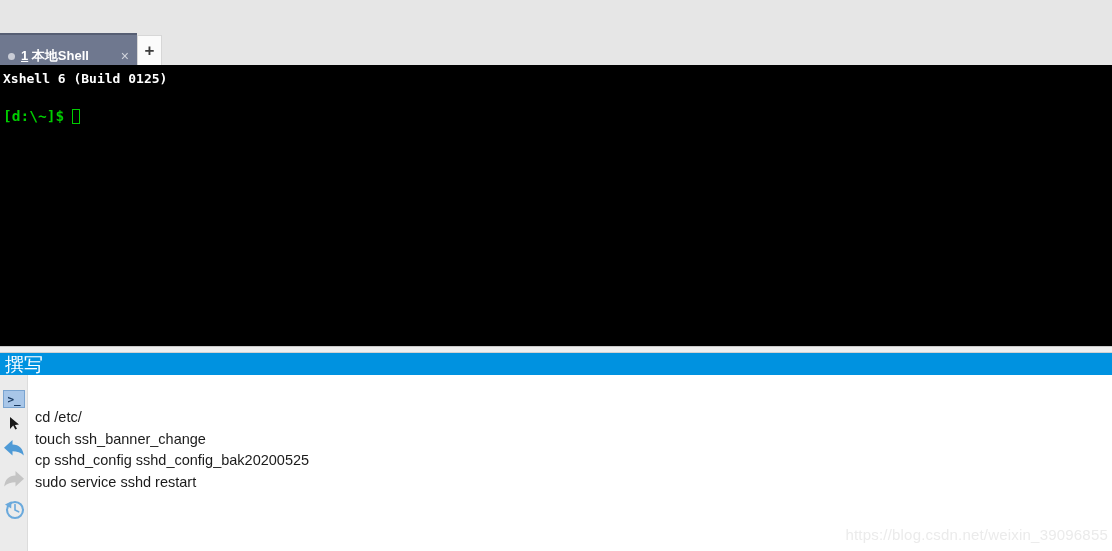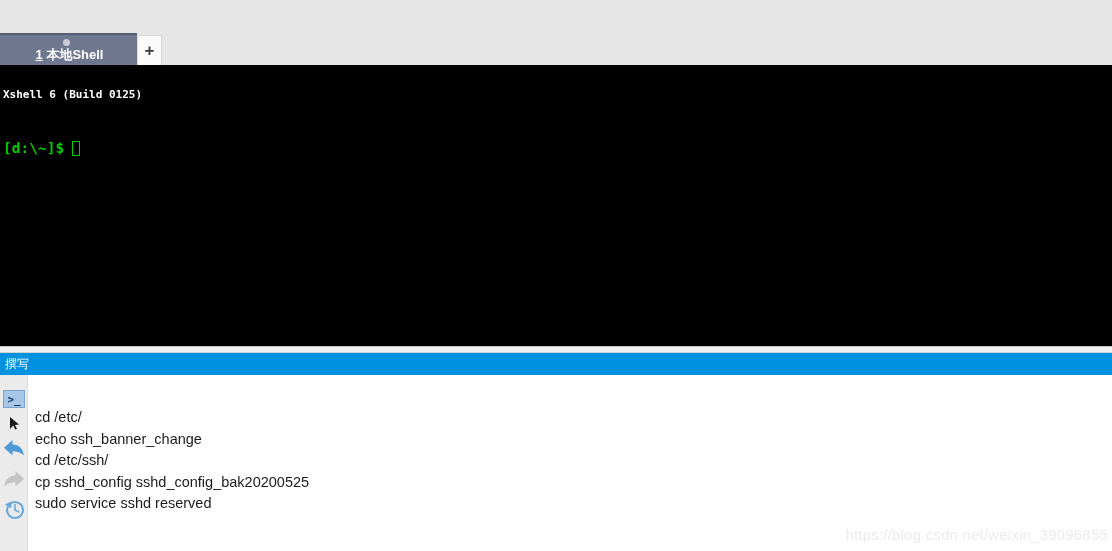--- a/index.html
+++ b/index.html
@@ -38,23 +38,22 @@
 
   .tab {
     position: absolute;
     left: 0; top: 0;
     height: 32px;
     width: 137px;
     background: #6f788f;
     border-top: 2px solid #565e73;
     display: flex;
     align-items: center;
-    padding: 4px 6px 0 8px;
+    padding: 12px 6px 0 8px;
     cursor: default;
-    flex-direction: column;
   }
 
   .tab-dot {
     width: 7px; height: 7px;
     border-radius: 50%;
     background: #c9ccd6;
     flex: none;
     margin-right: 6px;
   }
 
@@ -98,25 +97,24 @@
     position: absolute;
     left: 0; top: 65px;
     width: 1112px; height: 281px;
     background: #000000;
     overflow: hidden;
     padding: 4px 0 0 3px;
   }
 
   .term-line {
     font-family: "DejaVu Sans Mono", "Liberation Mono", monospace;
-    font-size: 11px;
+    font-size: 13px;
     line-height: 19px;
     color: #d6d6d6;
     white-space: pre;
-    margin-top: 16px;
   }
   .term-line.bold   { font-weight: bold; color: #ffffff; }
   .term-line.blank  { height: 19px; }
 
   .prompt-line {
     font-family: "DejaVu Sans Mono", "Liberation Mono", monospace;
     font-size: 14.5px;
     line-height: 19px;
     white-space: pre;
     display: flex;
@@ -148,21 +146,21 @@
     position: absolute;
     left: 0; top: 353px;
     width: 1112px; height: 22px;
     background: #0092e0;
     display: flex;
     align-items: center;
     padding-left: 5px;
   }
   .compose-title {
     color: #ffffff;
-    font-size: 12px;
+    font-size: 19px;
     line-height: 13px;
   }
 
   
   .compose-body {
     position: absolute;
     left: 0; top: 375px;
     width: 1112px; height: 176px;
     background: #ffffff;
   }
@@ -261,24 +259,23 @@
   <div class="compose-header">
     <span class="compose-title">撰写</span>
   </div>
 
   <div class="compose-body">
 
     <div class="icon-rail"></div>
 
     <div class="cmd-list">
       <div class="cmd-line">cd /etc/</div>
-      <div class="cmd-line">echo ssh_banner_change</div>
-      <div class="cmd-line">cd /etc/ssh/</div>
+      <div class="cmd-line">touch ssh_banner_change</div>
       <div class="cmd-line">cp sshd_config sshd_config_bak20200525</div>
-      <div class="cmd-line">sudo service sshd reserved</div>
+      <div class="cmd-line">sudo service sshd restart</div>
     </div>
   </div>
 
   <div class="rail-icon" style="top:388px;height:22px;">
     <span class="icon-terminal">
       <span class="glyph">&gt;_</span>
     </span>
   </div>
 
   <div class="rail-icon" style="top:416px;height:14px;">

